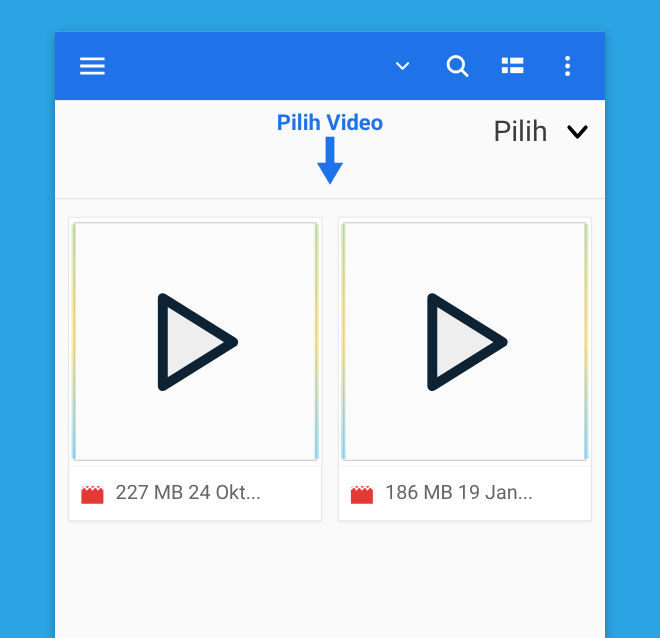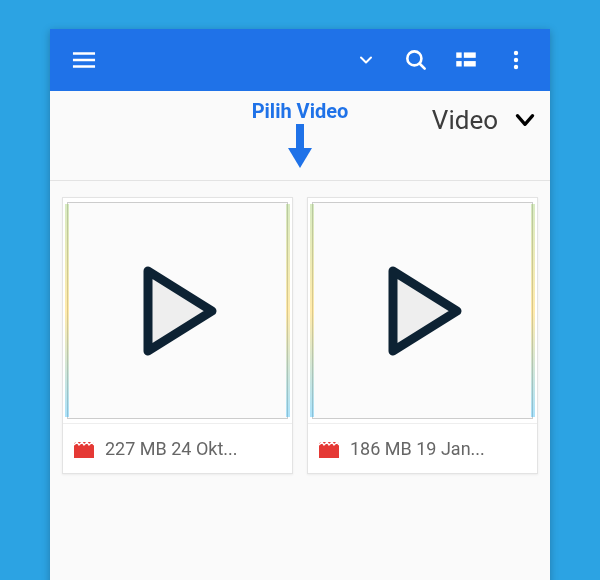--- a/index.html
+++ b/index.html
@@ -165,21 +165,21 @@
 
   <div class="instr-row">
     <div class="instr-label">Pilih Video</div>
     <div class="instr-arrow">
       <svg width="30" height="48" viewBox="0 0 30 48" fill="#1f72e8">
           <rect x="11" y="0" width="8" height="26"></rect>
           <path d="M3 24 L27 24 L15 44 Z"></path>
         </svg>
     </div>
     <div class="sort-control">
-      <span class="sort-label">Video</span>
+      <span class="sort-label">Pilih</span>
       <span>
         <svg width="26" height="26" viewBox="0 0 24 24">
             <path d="M5 8l7 8 7-8" stroke="#000" stroke-width="3" fill="none" stroke-linecap="round" stroke-linejoin="round"></path>
           </svg>
       </span>
     </div>
   </div>
 
   <div class="grid">
 

